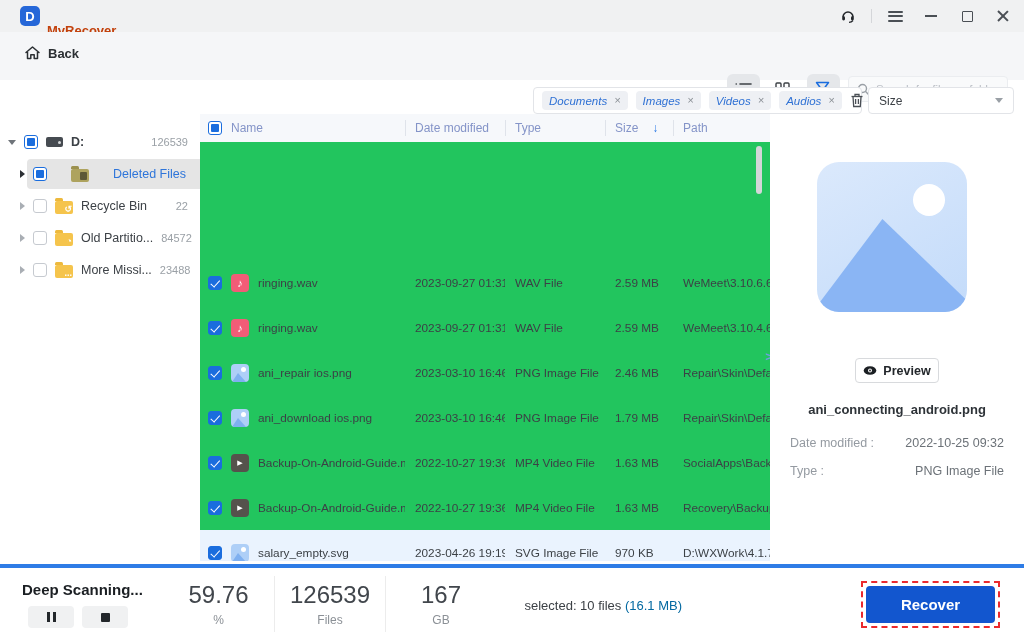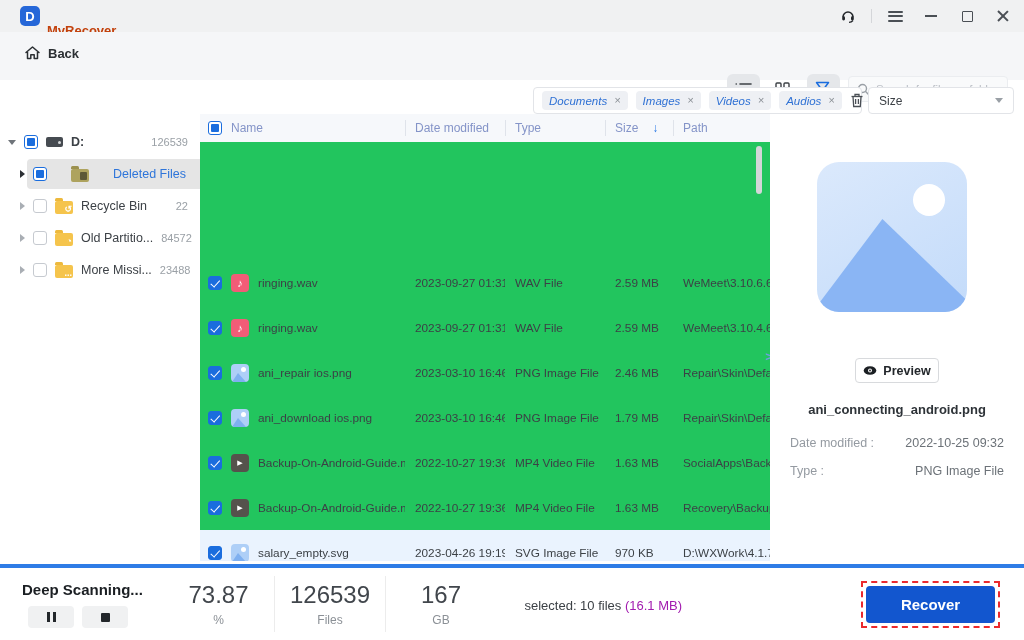--- a/index.html
+++ b/index.html
@@ -119,21 +119,21 @@
   .ctl-btn { position:absolute; top:38px; width:46px; height:22px; background:#f0f1f2; border-radius:4px; display:flex; align-items:center; justify-content:center; gap:3px; cursor:pointer; }
   .pause-bars i { display:block; width:3px; height:10px; background:#23272b; }
   .pause-bars { display:flex; gap:3px; }
   .stop-sq { width:9px; height:9px; background:#23272b; border-radius:1px; }
   .stats { position:absolute; left:163px; top:8px; display:flex; height:56px; }
   .stat { width:111px; display:flex; flex-direction:column; align-items:center; justify-content:center; gap:4px; }
   .stat + .stat { border-left:1px solid #ececec; }
   .stat-num { font-size:24px; color:#41464c; }
   .stat-unit { font-size:12px; color:#8b9096; }
   .selected-info { position:absolute; right:182px; top:30px; font-size:13px; color:#3c4146; }
-  .selected-size { color:#a21caf; }
+  .selected-size { color:#0369a1; }
   .recover-annotation { position:absolute; left:861px; top:13px; width:139px; height:47px; border:2px dashed #ea2a2e; display:flex; align-items:center; justify-content:center; }
   .recover-btn { width:129px; height:37px; background:#1256cf; border:none; border-radius:4px; color:#fff; font-weight:bold; font-size:15px; font-family:"Liberation Sans",sans-serif; cursor:pointer; }
   svg { display:block; }
 </style>
 </head>
 <body>
 
 <div class="titlebar">
   <div class="logo">D</div>
   <div class="app-title">MyRecover</div>
@@ -435,21 +435,21 @@
       <span class="pause-bars">
         <i></i>
         <i></i>
       </span>
     </div>
   <div class="ctl-btn" style="left:82px">
       <span class="stop-sq"></span>
     </div>
   <div class="stats">
     <div class="stat">
-      <span class="stat-num">73.87</span>
+      <span class="stat-num">59.76</span>
       <span class="stat-unit">%</span>
     </div>
     <div class="stat">
       <span class="stat-num">126539</span>
       <span class="stat-unit">Files</span>
     </div>
     <div class="stat">
       <span class="stat-num">167</span>
       <span class="stat-unit">GB</span>
     </div>

